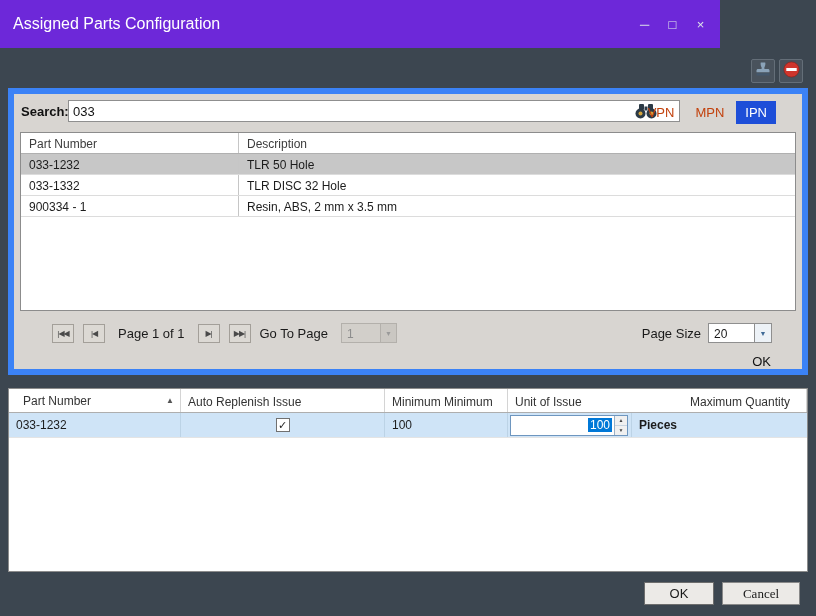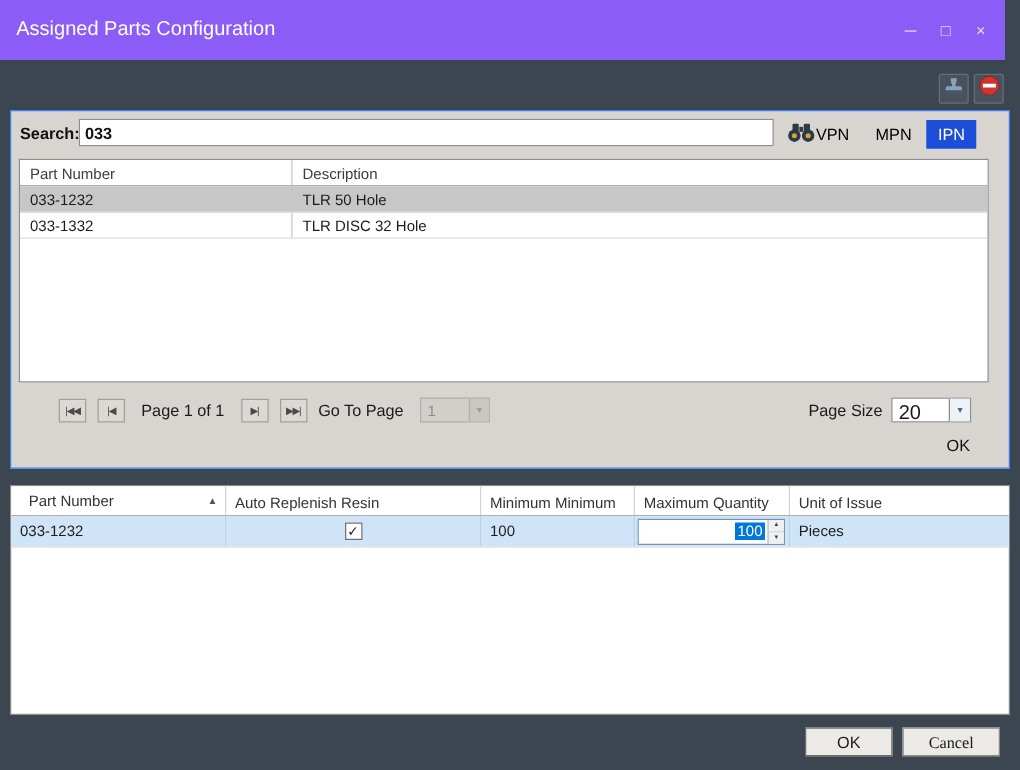--- a/index.html
+++ b/index.html
@@ -1,39 +1,39 @@
 <!DOCTYPE html>
 <html><head>
 <meta charset="utf-8">
 <style>
   * { margin:0; padding:0; box-sizing:border-box; }
   body { background:#222; font-family:"Liberation Sans", sans-serif; }
   .window { position:relative; width:816px; height:616px; background:#3c4650; overflow:hidden; }
 
   
-  .titlebar { position:absolute; left:0; top:0; width:804px; height:48px; background:#8b5cf6; }
+  .titlebar { position:absolute; left:0; top:0; width:720px; height:48px; background:#6d28d9; }
   .title { position:absolute; left:13px; top:0; line-height:48px; font-size:16px; color:#ffffff; }
   .win-controls { position:absolute; right:12px; top:0; height:48px; display:flex; align-items:center; gap:13px; }
   .win-btn { width:15px; text-align:center; font-size:13px; color:#dde3e9; cursor:default; }
 
   
   .top-icons { position:absolute; top:59px; right:13px; display:flex; gap:4px; }
   .icon-btn { width:24px; height:24px; display:flex; align-items:center; justify-content:center;
               background:#49525c; border:1px solid #646e78; border-radius:2px; }
 
   
   .search-panel { position:absolute; left:8px; top:88px; width:800px; height:287px;
-                  background:#d8d5d1; border:1px solid #3b82f6; }
+                  background:#d8d5d1; border:6px solid #3b82f6; }
   .search-label { position:absolute; left:7px; top:10px; font-size:13px; font-weight:bold; color:#111; }
-  .search-input { position:absolute; left:54px; top:6px; width:556px; height:22px;
+  .search-input { position:absolute; left:54px; top:6px; width:612px; height:22px;
                   border:1px solid #8f8f8f; background:#fff; font-size:13px; padding:0 4px;
-                  font-family:"Liberation Sans", sans-serif; color:#111;font-weight:bold; }
+                  font-family:"Liberation Sans", sans-serif; color:#111; }
   .binoc-wrap { position:absolute; left:621px; top:9px; }
   .filter-group { position:absolute; right:26px; top:6px; display:flex; align-items:center; gap:3px; height:24px; }
-  .filter { font-size:13px; color:#000000; padding:4px 9px; cursor:default; }
+  .filter { font-size:13px; color:#c2410c; padding:4px 9px; cursor:default; }
   .filter.active { background:#1d4ed8; color:#ffffff; }
 
   
   .results-table { position:absolute; left:6px; top:38px; width:776px; height:179px;
                    background:#fff; border:1px solid #8c8c8c; font-size:12px; overflow:hidden; }
   .rt-header { display:flex; height:21px; border-bottom:1px solid #b0b0b0; color:#3c3c3c; background:#fff; }
   .rt-c1 { width:218px; padding:4px 0 0 8px; border-right:1px solid #c6c6c6; }
   .rt-c2 { flex:1; padding:4px 0 0 8px; }
   .rt-row { display:flex; height:21px; border-bottom:1px solid #dcdcdc; color:#1c1c1c; }
   .rt-row.selected { background:#c7c7c7; }
@@ -45,40 +45,40 @@
             color:#4a4a4a; display:flex; align-items:center; justify-content:center; letter-spacing:-1px; }
   .page-text { margin:0 4px; }
   .combo { height:20px; display:flex; }
   .goto-combo { width:56px; background:#d2cfca; border:1px solid #b3b0ab; margin-left:4px; }
   .goto-val { flex:1; font-size:12px; color:#8d8d8d; padding:3px 0 0 5px; }
   .combo-arrow { width:16px; border-left:1px solid #b3b0ab; background:#cac7c2; color:#9a9a9a;
                  font-size:7px; display:flex; align-items:center; justify-content:center; }
   .pagesize { position:absolute; right:30px; top:229px; display:flex; align-items:center; gap:7px;
               font-size:13px; color:#1a1a1a; }
   .ps-combo { width:64px; background:#fff; border:1px solid #8f8f8f; }
-  .ps-val { flex:1; font-size:16px; color:#1a1a1a; padding:3px 0 0 5px; }
+  .ps-val { flex:1; font-size:12px; color:#1a1a1a; padding:3px 0 0 5px; }
   .ps-arrow { width:17px; border-left:1px solid #8f8f8f; background:#edf2f7; color:#3f6a96;
               font-size:7px; display:flex; align-items:center; justify-content:center; }
   .panel-ok { position:absolute; right:31px; top:260px; font-size:13px; color:#111; cursor:default; }
 
   
   .assigned { position:absolute; left:8px; top:388px; width:800px; height:184px;
               background:#fff; border:1px solid #8c8c8c; font-size:12px; overflow:hidden; }
   .at-header { display:flex; height:24px; border-bottom:1px solid #aeaeae; color:#333; background:#fff; }
   .at-hcell { padding:6px 0 0 7px; border-right:1px solid #d4d4d4; }
   .hc1 { width:172px; display:flex; align-items:center; padding-top:0; }
   .hc1 .lbl { padding-left:7px; }
   .sort-arrow { margin-left:auto; margin-right:6px; font-size:8px; color:#555; }
   .hc2 { width:204px; } .hc3 { width:123px; } .hc4 { width:124px; }
   .hc5 { flex:1; border-right:none; }
   .at-row { display:flex; height:25px; background:#cfe4f7; border-bottom:1px solid #e4e4e4;
             color:#1c1c1c; align-items:stretch; }
   .at-cell { display:flex; align-items:center; padding-left:7px; border-right:1px solid #bcd3e6; }
   .ac1 { width:172px; } .ac2 { width:204px; justify-content:center; padding-left:0; }
-  .ac3 { width:123px; } .ac4 { width:124px; padding-left:2px; } .ac5 { flex:1; border-right:none; }
+  .ac3 { width:123px; } .ac4 { width:124px; padding-left:2px; } .ac5 { flex:1; border-right:none;font-weight:bold; }
   .checkbox { width:14px; height:14px; background:#fff; border:1px solid #707070;
               display:flex; align-items:center; justify-content:center; font-size:11px; color:#222; }
   .qty-input { width:118px; height:21px; background:#fff; border:1px solid #6e96bf; display:flex; }
   .qty-val { flex:1; display:flex; align-items:center; justify-content:flex-end; padding-right:2px; }
   .qty-sel { background:#0078d7; color:#fff; padding:0 2px; }
   .spinner { width:13px; border-left:1px solid #9ab0c6; display:flex; flex-direction:column; }
   .spin-btn { flex:1; display:flex; align-items:center; justify-content:center; font-size:5px;
               color:#444; background:#f0f0f0; }
   .spin-btn:first-child { border-bottom:1px solid #c8d4e0; }
 
@@ -147,20 +147,24 @@
         <div class="rt-c2">Description</div>
       </div>
       <div class="rt-row selected">
         <div class="rt-c1">033-1232</div>
         <div class="rt-c2">TLR 50 Hole</div>
       </div>
       <div class="rt-row">
         <div class="rt-c1">033-1332</div>
         <div class="rt-c2">TLR DISC 32 Hole</div>
       </div>
+      <div class="rt-row">
+        <div class="rt-c1">900334 - 1</div>
+        <div class="rt-c2">Resin, ABS, 2 mm x 3.5 mm</div>
+      </div>
     </div>
 
     <div class="pager">
       <div class="pg-btn">|◀◀</div>
       <div class="pg-btn">|◀</div>
       <span class="page-text">Page 1 of 1</span>
       <div class="pg-btn">▶|</div>
       <div class="pg-btn">▶▶|</div>
       <span>Go To Page</span>
       <div class="combo goto-combo">
@@ -178,24 +182,24 @@
 
     <span class="panel-ok">OK</span>
   </div>
 
   <div class="assigned">
     <div class="at-header">
       <div class="at-hcell hc1">
         <span class="lbl">Part Number</span>
         <span class="sort-arrow">▲</span>
       </div>
-      <div class="at-hcell hc2">Auto Replenish Resin</div>
+      <div class="at-hcell hc2">Auto Replenish Issue</div>
       <div class="at-hcell hc3">Minimum Minimum</div>
+      <div class="at-hcell hc5">Unit of Issue</div>
       <div class="at-hcell hc4">Maximum Quantity</div>
-      <div class="at-hcell hc5">Unit of Issue</div>
     </div>
     <div class="at-row">
       <div class="at-cell ac1">033-1232</div>
       <div class="at-cell ac2">
         <span class="checkbox">✓</span>
       </div>
       <div class="at-cell ac3">100</div>
       <div class="at-cell ac4">
         <div class="qty-input">
           <span class="qty-val">

